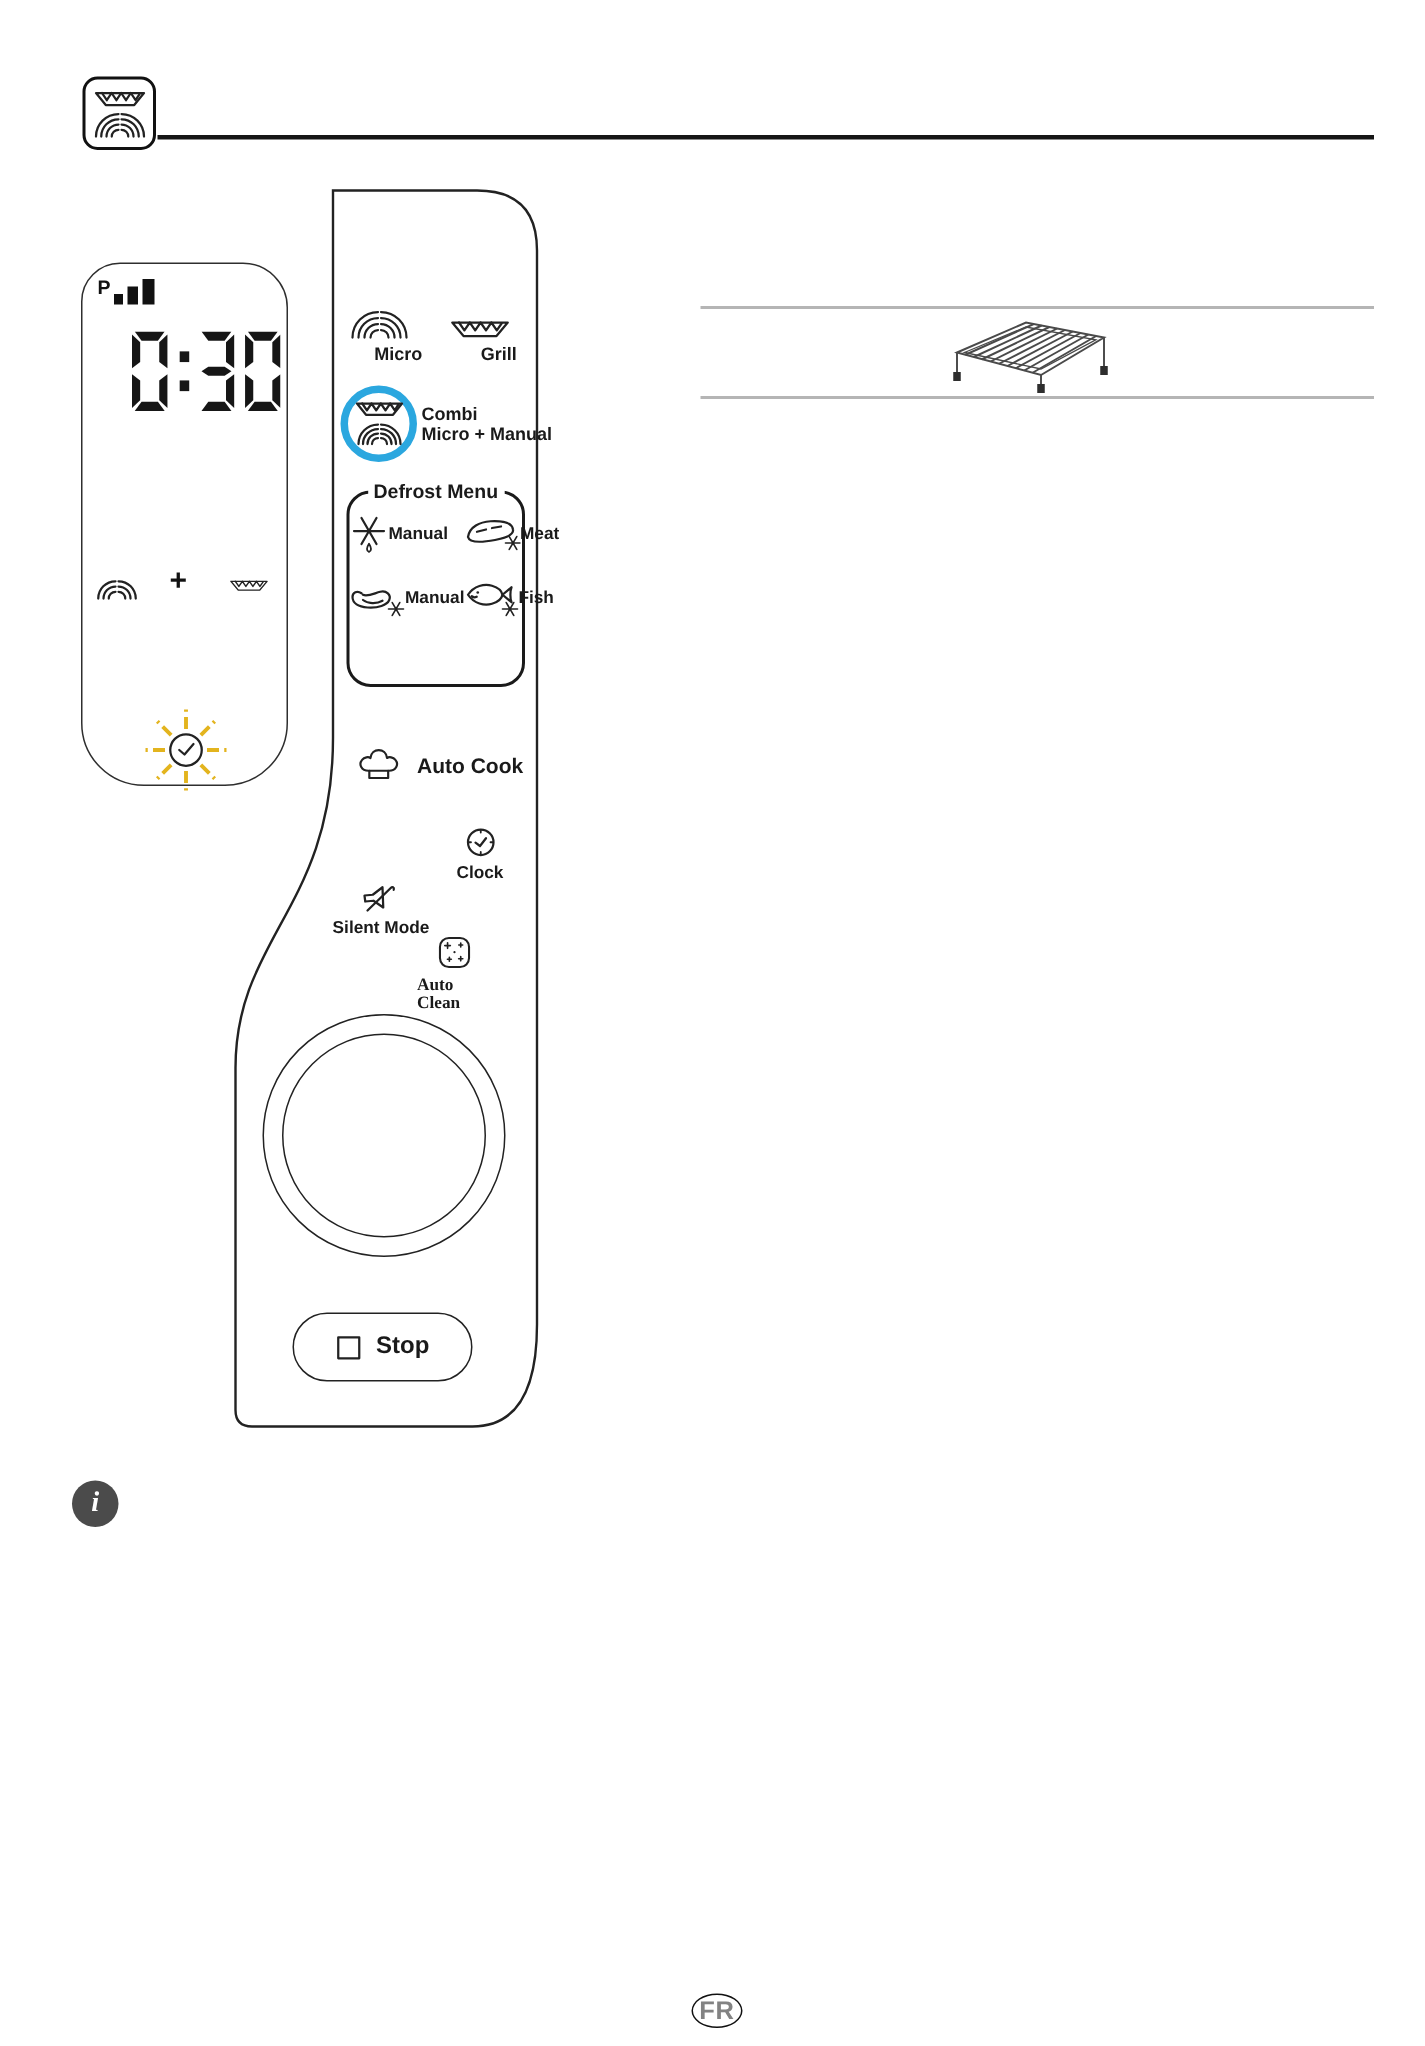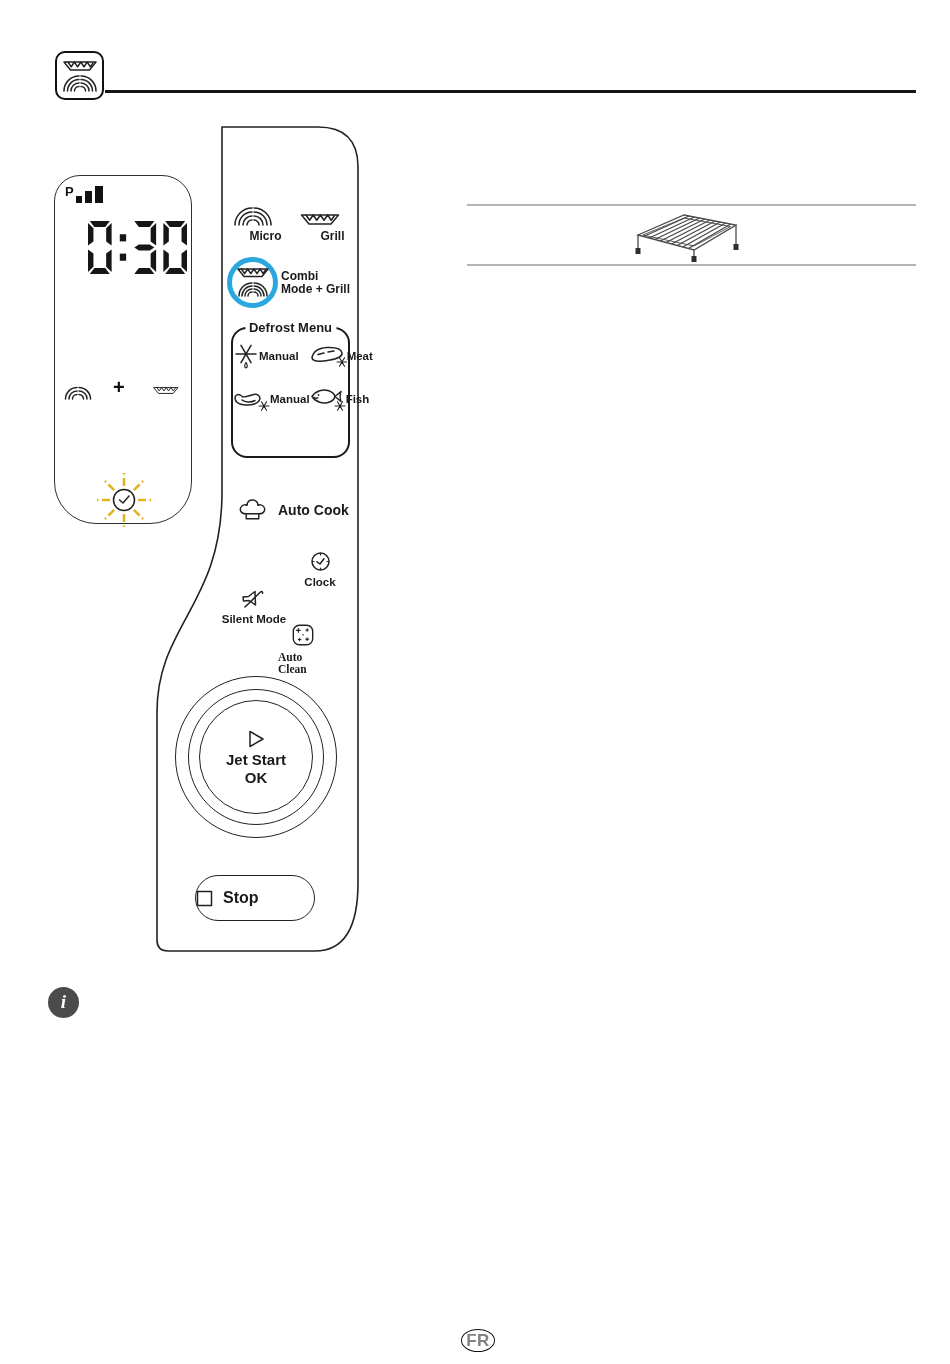--- a/index.html
+++ b/index.html
@@ -47,21 +47,21 @@
   #clock-btn{left:299px;top:551px;width:42px;}
   #silent-btn{left:220px;top:588px;width:68px;text-align:right;}
   #clean-btn{left:278px;top:623px;width:50px;font-family:Liberation Serif, serif;}
   .ring{position:absolute;border:1.6px solid #222;border-radius:50%;box-sizing:border-box;}
   #jet-outer{left:175px;top:676px;width:162px;height:162px;}
   #jet-mid{left:188px;top:689px;width:136px;height:136px;}
   #jet-inner{left:199px;top:700px;width:114px;height:114px;display:flex;flex-direction:column;
              align-items:center;justify-content:center;gap:1px;}
   #jet-inner .lbl{font-size:15px;font-weight:700;line-height:17px;}
   #stop-btn{left:195px;top:875px;width:120px;height:46px;border:1.7px solid #222;border-radius:23px;
-            box-sizing:border-box;display:flex;align-items:center;gap:10px;}
+            box-sizing:border-box;display:flex;align-items:center;justify-content:center;gap:10px;}
   #stop-btn .lbl{font-size:16px;font-weight:700;}
   
   .gray-rule{background:#b5b5b5;height:2px;width:449px;left:467px;}
   #rule-top{top:204px;} #rule-bot{top:264px;}
   #rack{left:634px;top:210px;}
   
   #info{left:48px;top:987px;width:31px;height:31px;border-radius:50%;background:#4b4b4b;
         display:flex;align-items:center;justify-content:center;}
   #info span{color:#fff;font-family:"Liberation Serif",serif;font-style:italic;font-weight:700;
              font-size:19px;line-height:1;transform:translateY(-1px);}
@@ -180,21 +180,21 @@
       <g class="stroke" stroke-width="1.4">
         <path d="M2,2 H32 L26,9.5 H8 Z"></path>
         <path d="M5.5,2 L8.6,6.6 L11.7,2 L14.8,6.6 L17.9,2 L21,6.6 L24.1,2 L27.2,6.6 L29.5,2.8"></path>
         <path d="M12,29 A4,4 0 0 1 16,25 M9,29 A7,7 0 0 1 16,22 M6,29 A10,10 0 0 1 16,19 M3,29 A13,13 0 0 1 16,16"></path>
         <path d="M18,25 A4,4 0 0 1 22,29 M18,22 A7,7 0 0 1 25,29 M18,19 A10,10 0 0 1 28,29 M18,16 A13,13 0 0 1 31,29"></path>
       </g>
     </svg>
   </div>
   <div class="abs" id="combi-labels">
     <div>Combi</div>
-    <div>Mode + Grill</div>
+    <div>Micro + Manual</div>
   </div>
 
   <div class="abs" id="defrost">
     <div id="defrost-title">Defrost Menu</div>
     <div id="defrost-grid">
       <div class="cell">
         <div class="ic">
           <svg width="26" height="27" viewBox="0 0 26 27">
             <g class="stroke" stroke-width="1.7">
               <path d="M3,11 H23 M8,2.3 L18,19.7 M18,2.3 L8,19.7"></path>
@@ -293,27 +293,20 @@
           <path d="M17.5,16 V19 M16,17.5 H19"></path>
         </g>
         <circle cx="13" cy="12.8" r="0.8" fill="#222" stroke="none"></circle>
       </g>
     </svg>
     <span class="small-label" style="margin-top:4px">Auto Clean</span>
   </div>
 
   <div class="abs ring" id="jet-outer"></div>
   <div class="abs ring" id="jet-mid"></div>
-  <div class="abs ring" id="jet-inner">
-    <svg width="20" height="22" viewBox="0 0 20 22">
-      <polygon points="4,3.5 17,11 4,18.5" class="stroke" stroke-width="2"></polygon>
-    </svg>
-    <span class="lbl">Jet Start</span>
-    <span class="lbl">OK</span>
-  </div>
 
   <div class="abs" id="stop-btn">
     <svg width="17" height="17" viewBox="0 0 17 17">
       <rect x="1.5" y="1.5" width="14" height="14" class="stroke" stroke-width="2"></rect>
     </svg>
     <span class="lbl">Stop</span>
   </div>
 
   <div class="abs gray-rule" id="rule-top"></div>
   <div class="abs gray-rule" id="rule-bot"></div>

